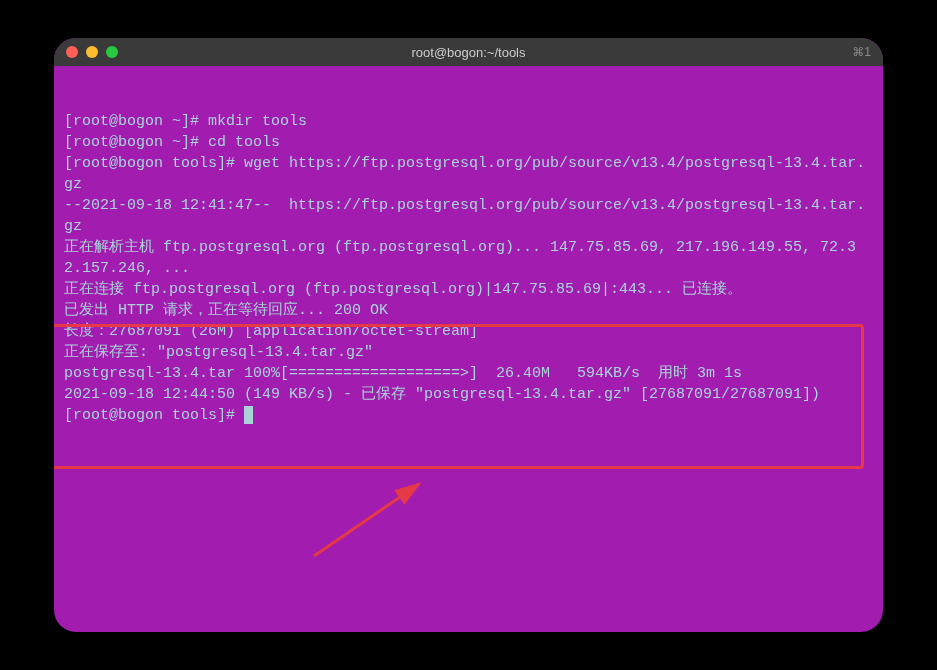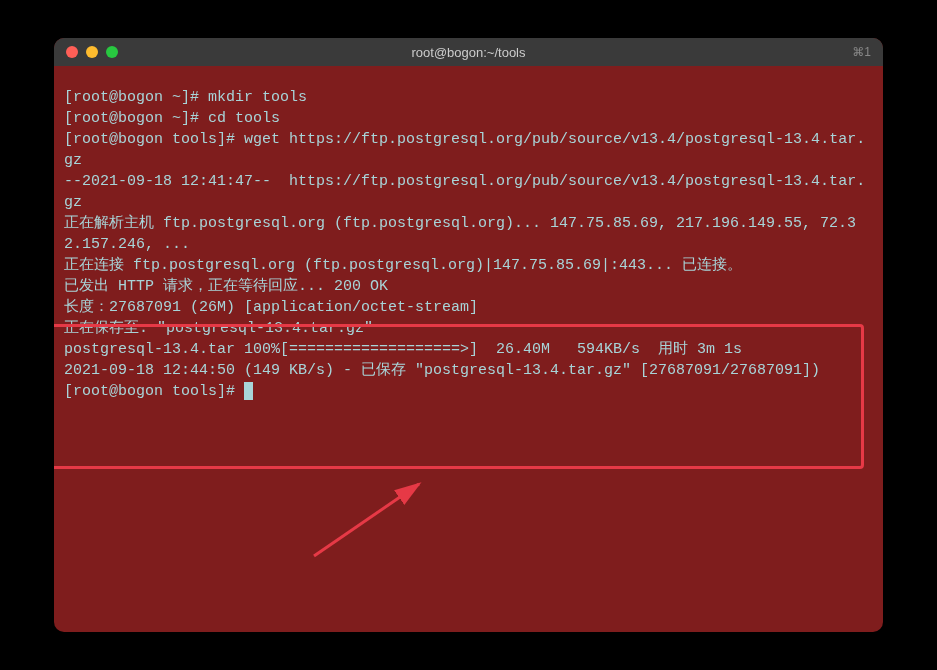--- a/index.html
+++ b/index.html
@@ -13,22 +13,22 @@
       height: 670px;
       position: relative;
       font-family: Menlo, Monaco, "Courier New", monospace;
     }
     .window {
       position: absolute;
       top: 38px;
       left: 54px;
       width: 829px;
       height: 594px;
-      background: #7f1d1d;
-      border-radius: 10px;
+      background: #a21caf;
+      border-radius: 22px;
       overflow: hidden;
       box-shadow: 0 20px 60px rgba(0,0,0,0.5);
     }
     .titlebar {
       height: 28px;
       background: #3a3a3a;
       display: flex;
       align-items: center;
       padding: 0 12px;
       position: relative;
@@ -54,21 +54,21 @@
       font-size: 13px;
       font-family: -apple-system, BlinkMacSystemFont, sans-serif;
     }
     .shortcut {
       color: #888;
       font-size: 12px;
       margin-left: auto;
       font-family: -apple-system, BlinkMacSystemFont, sans-serif;
     }
     .terminal {
-      padding: 0 10px;
+      padding: 24px 10px;
       color: #a8d4d8;
       font-size: 15px;
       line-height: 1.4;
       white-space: pre-wrap;
       word-break: break-all;
       font-family: Menlo, Monaco, "Courier New", monospace;
       position: relative;
       height: calc(100% - 28px);
     }
     .prompt-user { color: #a8d4d8; }

